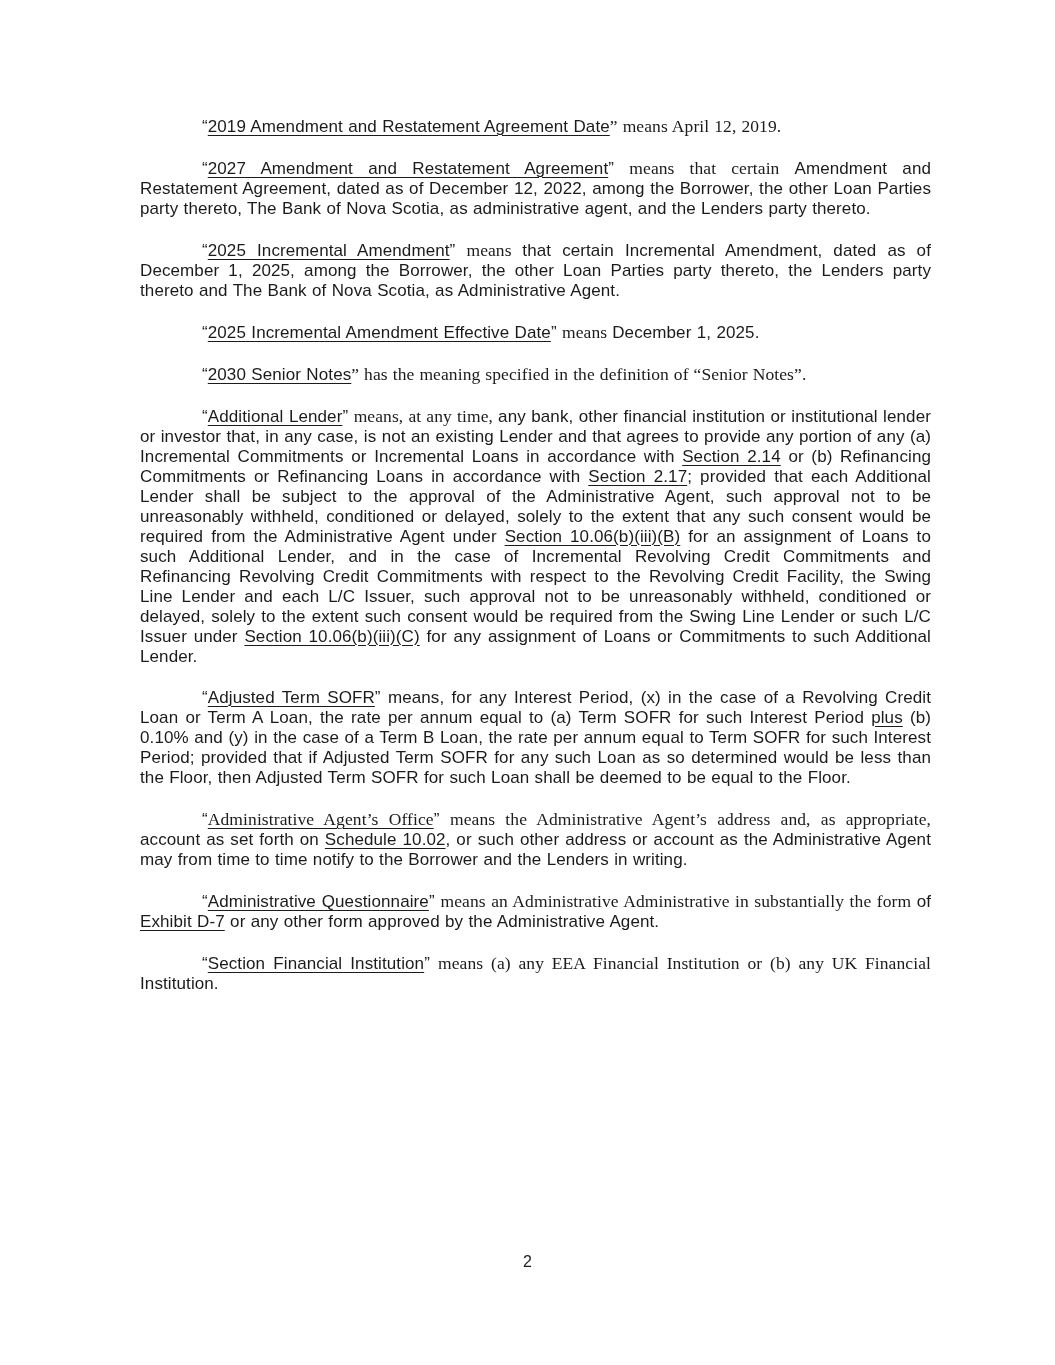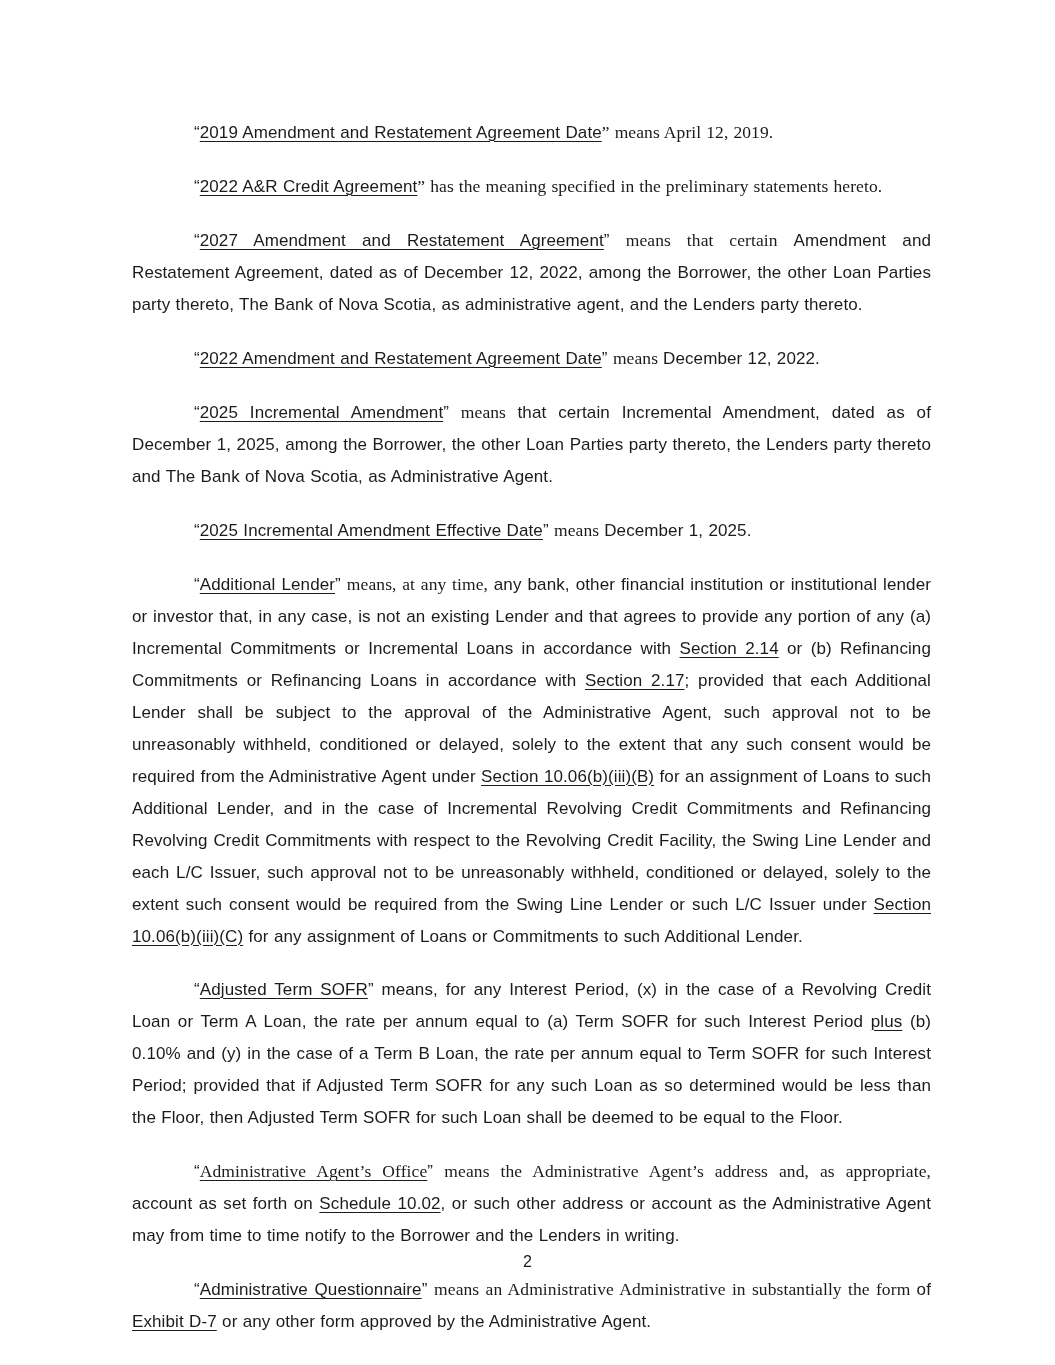--- a/index.html
+++ b/index.html
@@ -15,25 +15,25 @@
     color: #1b1b1b;
     overflow: hidden;
   }
   .doc {
     position: absolute;
     left: 124px;
     top: 116px;
     width: 807px;
   }
   p.para {
-    margin: 0 0 21px 8px;
+    margin: 0 0 21px 16px;
     text-align: justify;
     text-indent: 62px;
     font-size: 17px;
-    line-height: 32px;
+    line-height: 20px;
     letter-spacing: 0.1px;
     word-spacing: 0.5px;
   }
   .u {
     text-decoration: underline;
     text-underline-offset: 3px;
     text-decoration-thickness: 1.3px;
   }
   .serif {
     font-family: "Liberation Serif", serif;
@@ -47,25 +47,24 @@
     text-align: center;
     font-size: 16px;
     color: #1b1b1b;
   }
 </style>
 </head>
 <body>
 
 <div class="doc" id="doc">
     <p class="para"><span>“</span><span class="u">2019 Amendment and Restatement Agreement Date</span><span class="serif">” </span><span class="serif">means April 12, 2019.</span></p>
-    <p class="para"><span>“</span><span class="u">2022 A&amp;R Credit Agreement</span><span class="serif">” has the meaning specified in the preliminary statements hereto.</span></p>
     <p class="para"><span>“</span><span class="u">2027 Amendment and Restatement Agreement</span><span>” </span><span class="serif">means that certain </span><span>Amendment and Restatement Agreement, dated as of December 12, 2022, among the Borrower, the other Loan Parties party thereto, The Bank of Nova Scotia, as administrative agent, and the Lenders party thereto.</span></p>
-    <p class="para"><span>“</span><span class="u">2022 Amendment and Restatement Agreement Date</span><span>” </span><span class="serif">means </span><span>December 12, 2022.</span></p>
     <p class="para"><span>“</span><span class="u">2025 Incremental Amendment</span><span>” </span><span class="serif">means </span><span>that certain Incremental Amendment, dated as of December 1, 2025, among the Borrower, the other Loan Parties party thereto, the Lenders party thereto and The Bank of Nova Scotia, as Administrative Agent.</span></p>
     <p class="para"><span>“</span><span class="u">2025 Incremental Amendment Effective Date</span><span>” </span><span class="serif">means </span><span>December 1, 2025.</span></p>
+    <p class="para"><span>“</span><span class="u">2030 Senior Notes</span><span class="serif">” has the meaning specified in the definition of “Senior Notes”.</span></p>
     <p class="para"><span>“</span><span class="u">Additional Lender</span><span>” </span><span class="serif">means, at any time, </span><span>any bank, other financial institution or institutional lender or investor that, in any case, is not an existing Lender and that agrees to provide any portion of any (a) Incremental Commitments or Incremental Loans in accordance with </span><span class="u">Section 2.14</span><span> or (b) Refinancing Commitments or Refinancing Loans in accordance with </span><span class="u">Section 2.17</span><span>; provided that each Additional Lender shall be subject to the approval of the Administrative Agent, such approval not to be unreasonably withheld, conditioned or delayed, solely to the extent that any such consent would be required from the Administrative Agent under </span><span class="u">Section 10.06(b)(iii)(B)</span><span> for an assignment of Loans to such Additional Lender, and in the case of Incremental Revolving Credit Commitments and Refinancing Revolving Credit Commitments with respect to the Revolving Credit Facility, the Swing Line Lender and each L/C Issuer, such approval not to be unreasonably withheld, conditioned or delayed, solely to the extent such consent would be required from the Swing Line Lender or such L/C Issuer under </span><span class="u">Section 10.06(b)(iii)(C)</span><span> for any assignment of Loans or Commitments to such Additional Lender.</span></p>
     <p class="para"><span>“</span><span class="u">Adjusted Term SOFR</span><span>” means, for any Interest Period, (x) in the case of a Revolving Credit Loan or Term A Loan, the rate per annum equal to (a) Term SOFR for such Interest Period </span><span class="u">plus</span><span> (b) 0.10% and (y) in the case of a Term B Loan, the rate per annum equal to Term SOFR for such Interest Period; provided that if Adjusted Term SOFR for any such Loan as so determined would be less than the Floor, then Adjusted Term SOFR for such Loan shall be deemed to be equal to the Floor.</span></p>
     <p class="para"><span>“</span><span class="u serif">Administrative Agent’s Office</span><span>” </span><span class="serif">means the Administrative Agent’s address and, as appropriate, </span><span>account as set forth on </span><span class="u">Schedule 10.02</span><span>, or such other address or account as the Administrative Agent may from time to time notify to the Borrower and the Lenders in writing.</span></p>
     <p class="para"><span>“</span><span class="u">Administrative Questionnaire</span><span>” </span><span class="serif">means an Administrative Administrative in substantially the form </span><span>of </span><span class="u">Exhibit D-7</span><span> or any other form approved by the Administrative Agent.</span></p>
     <p class="para"><span>“</span><span class="u">Section Financial Institution</span><span>” </span><span class="serif">means (a) any EEA Financial Institution or (b) any UK Financial </span><span>Institution.</span></p>
   </div>
 
 <div class="page-number">2</div>
 
 </body></html>

